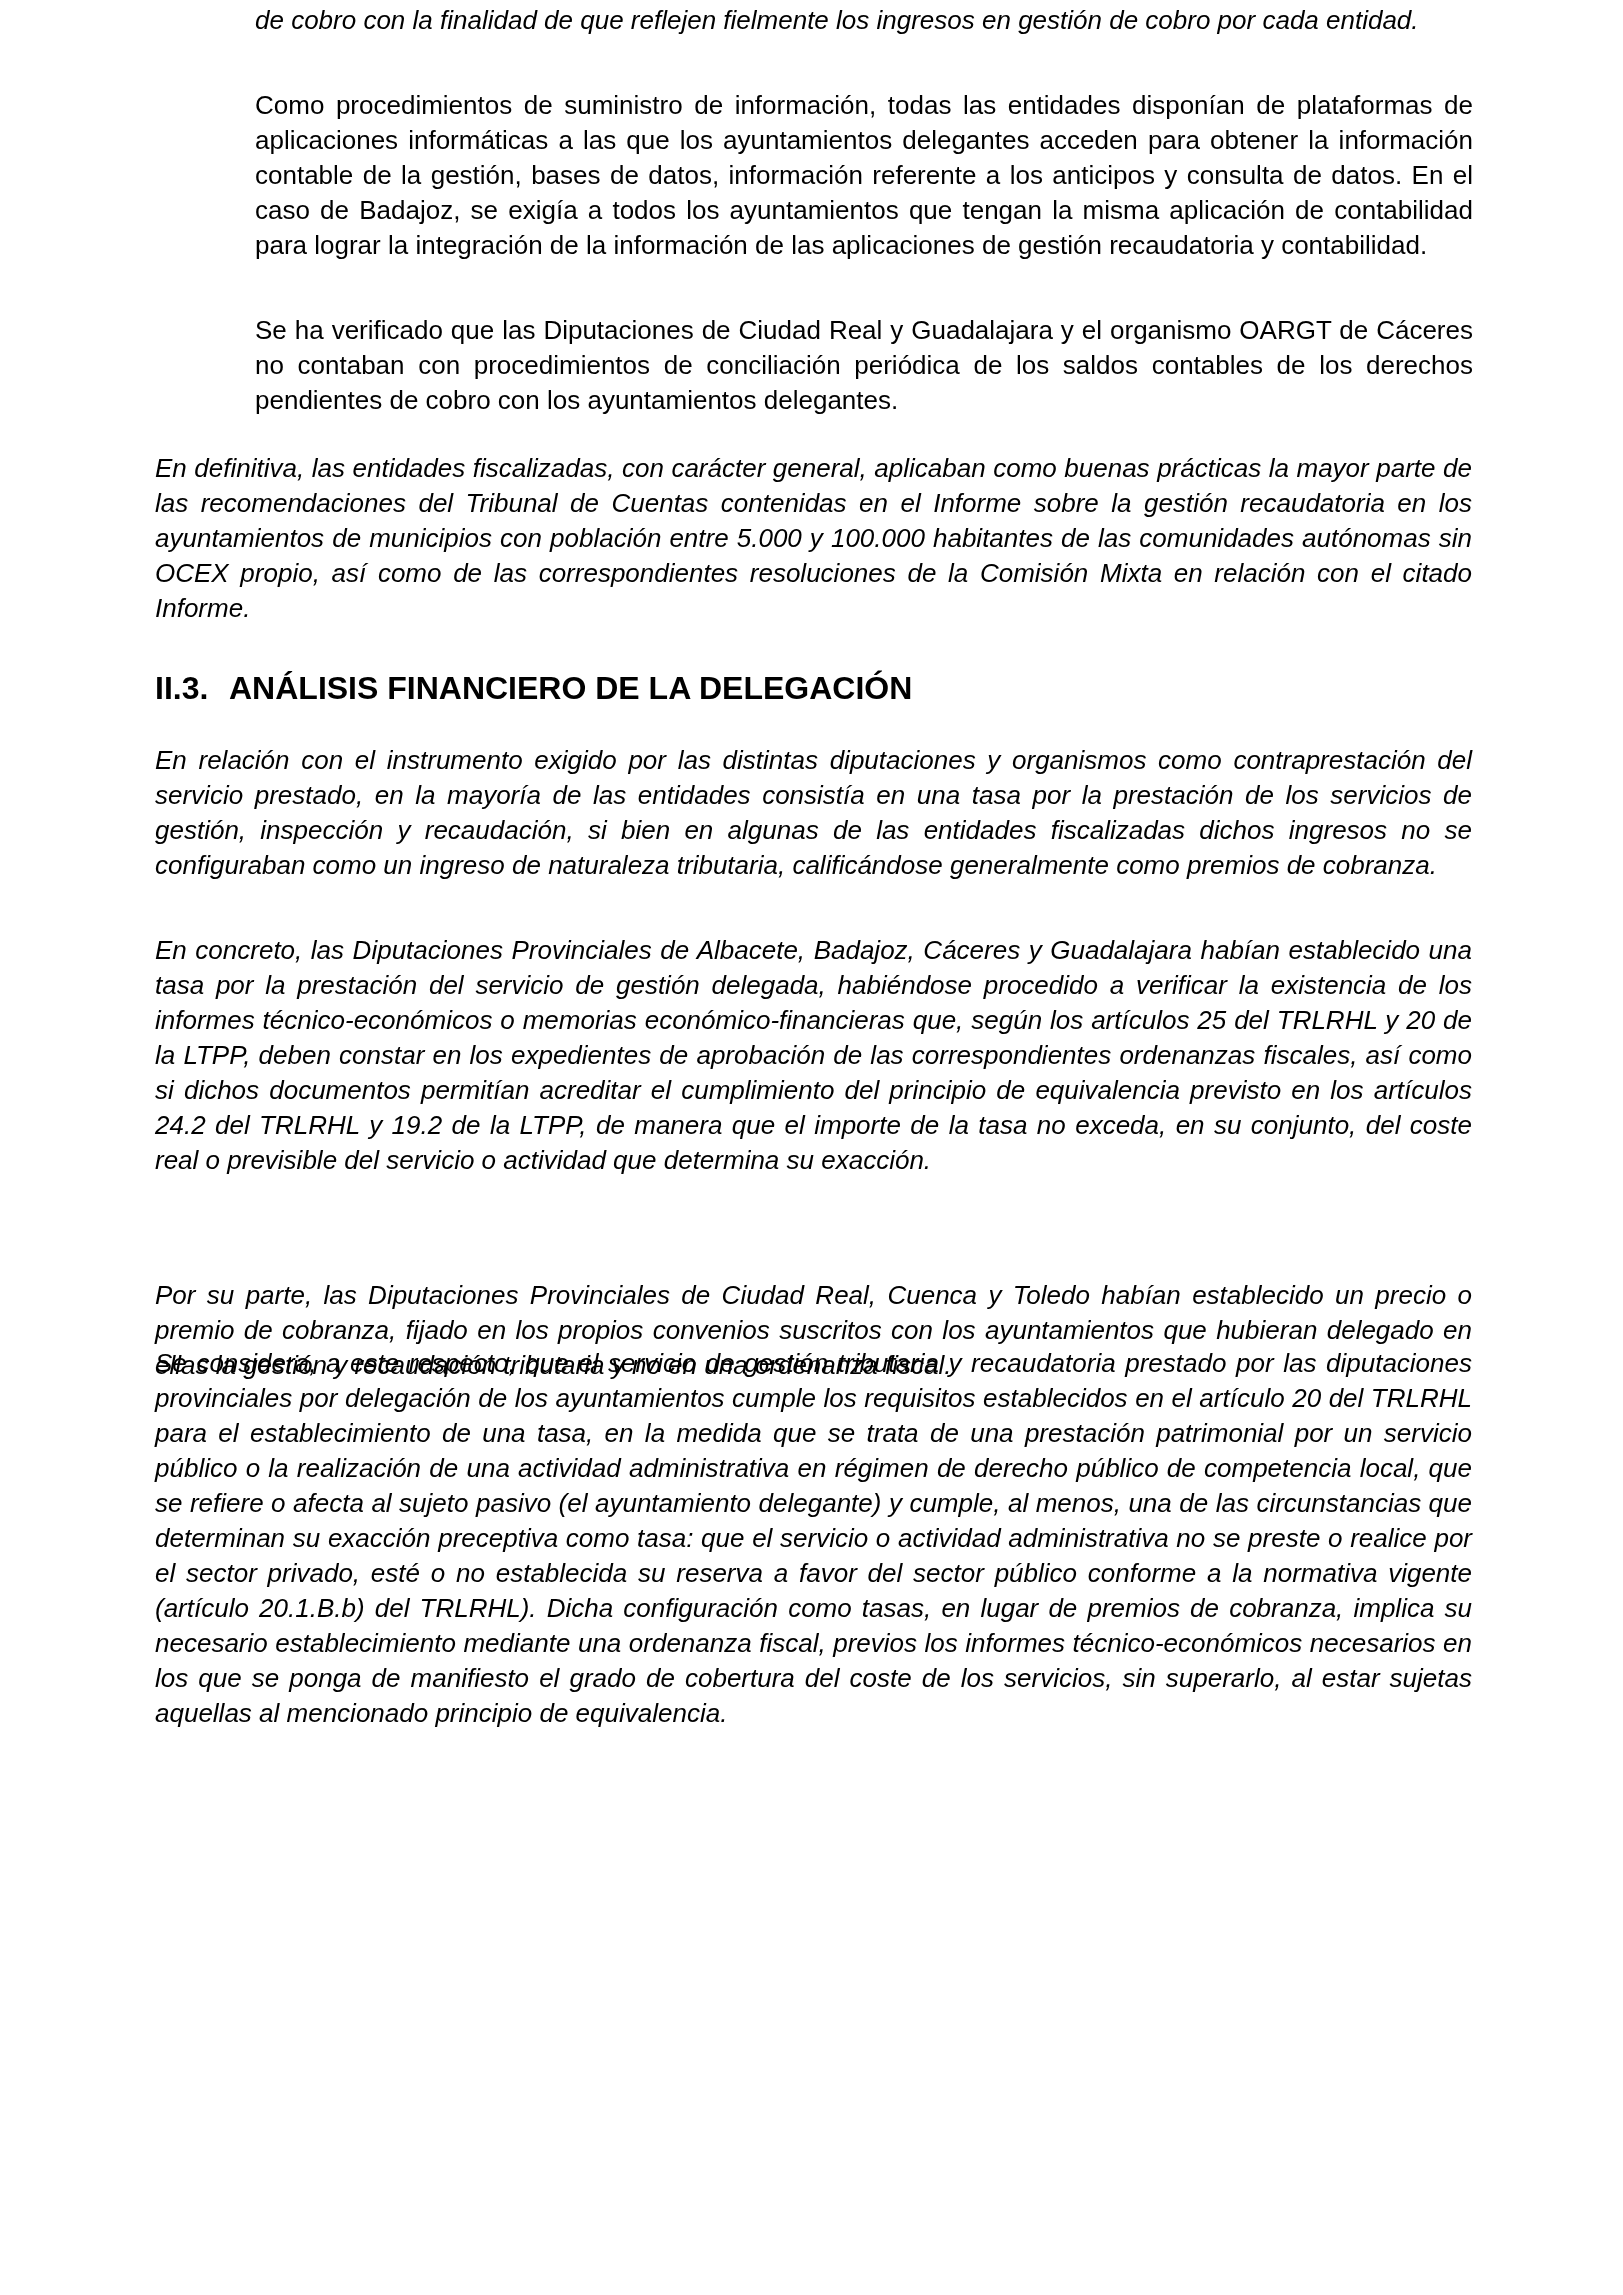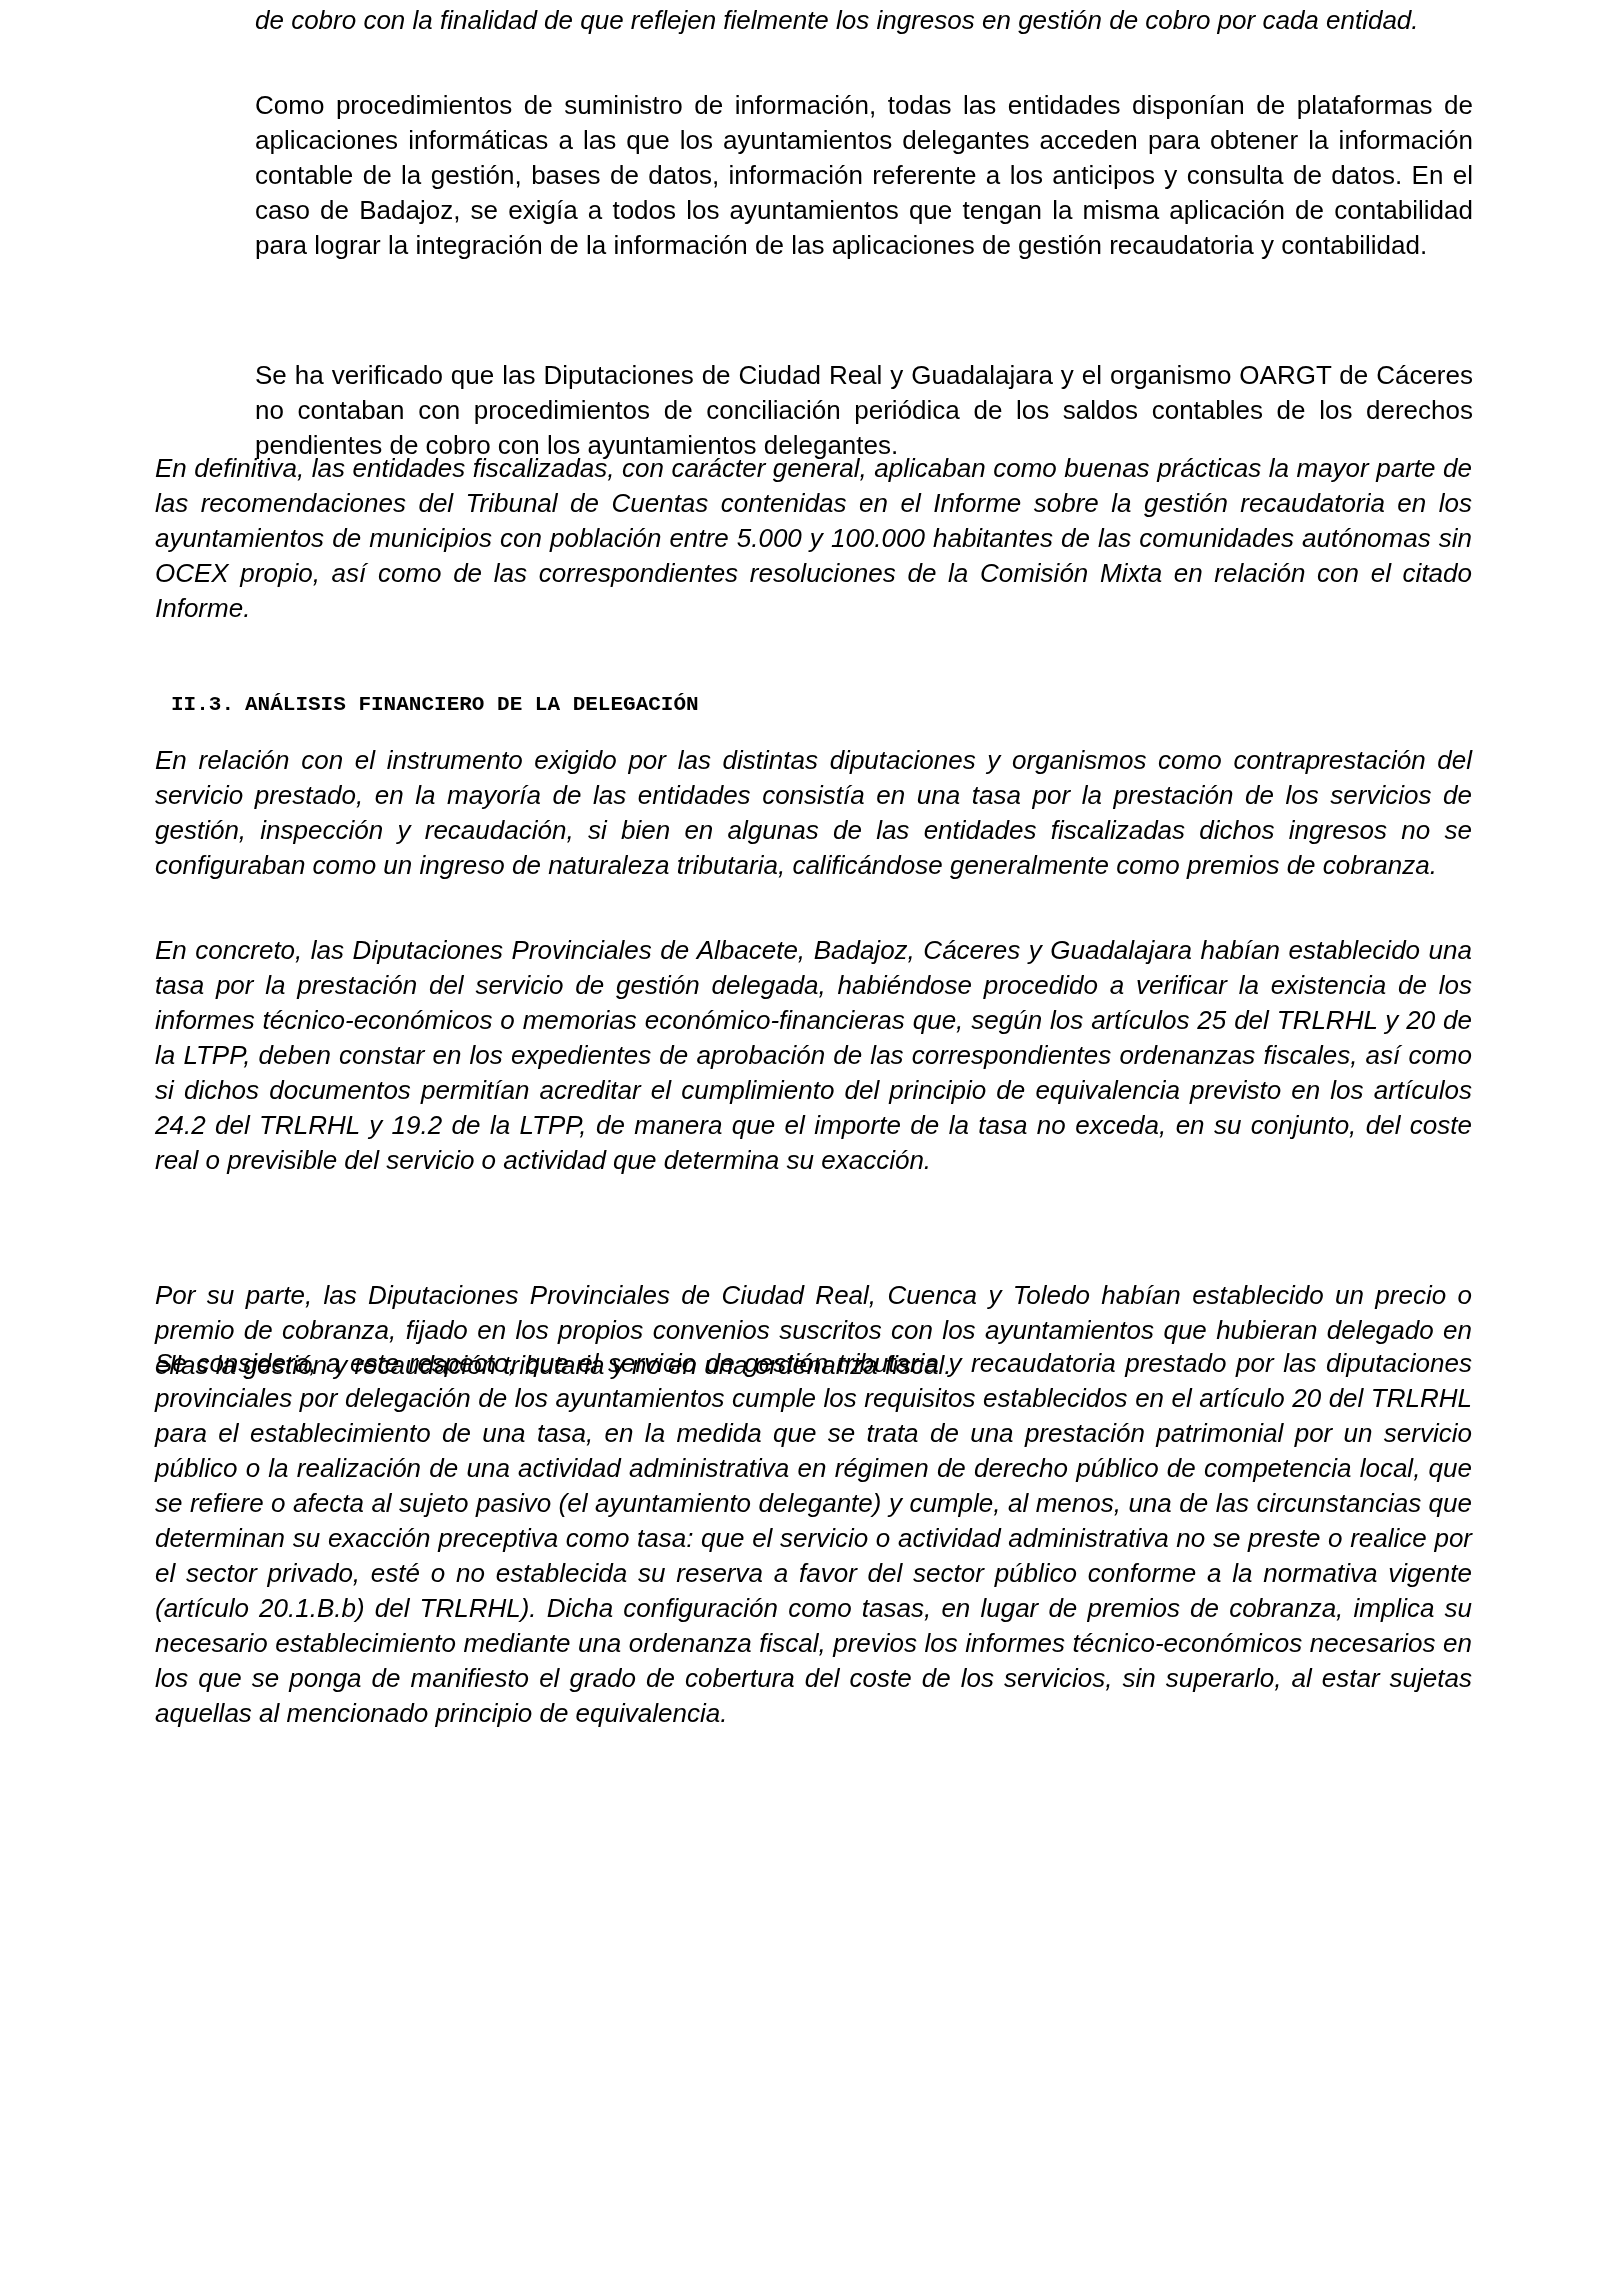--- a/index.html
+++ b/index.html
@@ -3,33 +3,33 @@
 <meta charset="utf-8">
 <style>
   html, body { margin: 0; padding: 0; background: #ffffff; }
   body { width: 1623px; height: 2295px; position: relative; overflow: hidden; }
   .page { position: absolute; left: 0; top: 0; width: 1623px; height: 2295px; background: #fff; color: #000;
           font-family: "Liberation Sans", sans-serif; font-size: 26px; line-height: 35px; }
   .p { position: absolute; margin: 0; text-align: justify; }
   .ind { left: 255px; width: 1218px; }
   .body { left: 155px; width: 1317px; font-style: italic; }
   .italic { font-style: italic; }
-  .heading { position: absolute; left: 155px; top: 671px; font-weight: bold; font-size: 21px; line-height: 35px; margin: 16px; font-family: Liberation Mono, monospace; }
+  .heading { position: absolute; left: 155px; top: 671px; font-weight: bold; font-size: 32px; line-height: 35px; margin: 0; }
   .heading .num { display: inline-block; width: 74px; }
 </style>
 </head>
 <body>
 
 <div class="page">
 
   <p class="p ind italic" style="top:3.3px;">de cobro con la finalidad de que reflejen fielmente los ingresos en gestión de cobro por cada entidad.</p>
 
   <p class="p ind" style="top:88px;">Como procedimientos de suministro de información, todas las entidades disponían de plataformas de aplicaciones informáticas a las que los ayuntamientos delegantes acceden para obtener la información contable de la gestión, bases de datos, información referente a los anticipos y consulta de datos. En el caso de Badajoz, se exigía a todos los ayuntamientos que tengan la misma aplicación de contabilidad para lograr la integración de la información de las aplicaciones de gestión recaudatoria y contabilidad.</p>
 
-  <p class="p ind" style="top:313px;margin-top:45px;">Se ha verificado que las Diputaciones de Ciudad Real y Guadalajara y el organismo OARGT de Cáceres no contaban con procedimientos de conciliación periódica de los saldos contables de los derechos pendientes de cobro con los ayuntamientos delegantes.</p>
+  <p class="p ind" style="top:313px;">Se ha verificado que las Diputaciones de Ciudad Real y Guadalajara y el organismo OARGT de Cáceres no contaban con procedimientos de conciliación periódica de los saldos contables de los derechos pendientes de cobro con los ayuntamientos delegantes.</p>
 
   <p class="p body" style="top:451px;">En definitiva, las entidades fiscalizadas, con carácter general, aplicaban como buenas prácticas la mayor parte de las recomendaciones del Tribunal de Cuentas contenidas en el Informe sobre la gestión recaudatoria en los ayuntamientos de municipios con población entre 5.000 y 100.000 habitantes de las comunidades autónomas sin OCEX propio, así como de las correspondientes resoluciones de la Comisión Mixta en relación con el citado Informe.</p>
 
   <h2 class="heading">
     <span class="num">II.3.</span><span>ANÁLISIS FINANCIERO DE LA DELEGACIÓN</span>
   </h2>
 
   <p class="p body" style="top:743px;">En relación con el instrumento exigido por las distintas diputaciones y organismos como contraprestación del servicio prestado, en la mayoría de las entidades consistía en una tasa por la prestación de los servicios de gestión, inspección y recaudación, si bien en algunas de las entidades fiscalizadas dichos ingresos no se configuraban como un ingreso de naturaleza tributaria, calificándose generalmente como premios de cobranza.</p>
 
   <p class="p body" style="top:933px;">En concreto, las Diputaciones Provinciales de Albacete, Badajoz, Cáceres y Guadalajara habían establecido una tasa por la prestación del servicio de gestión delegada, habiéndose procedido a verificar la existencia de los informes técnico-económicos o memorias económico-financieras que, según los artículos 25 del TRLRHL y 20 de la LTPP, deben constar en los expedientes de aprobación de las correspondientes ordenanzas fiscales, así como si dichos documentos permitían acreditar el cumplimiento del principio de equivalencia previsto en los artículos 24.2 del TRLRHL y 19.2 de la LTPP, de manera que el importe de la tasa no exceda, en su conjunto, del coste real o previsible del servicio o actividad que determina su exacción.</p>

